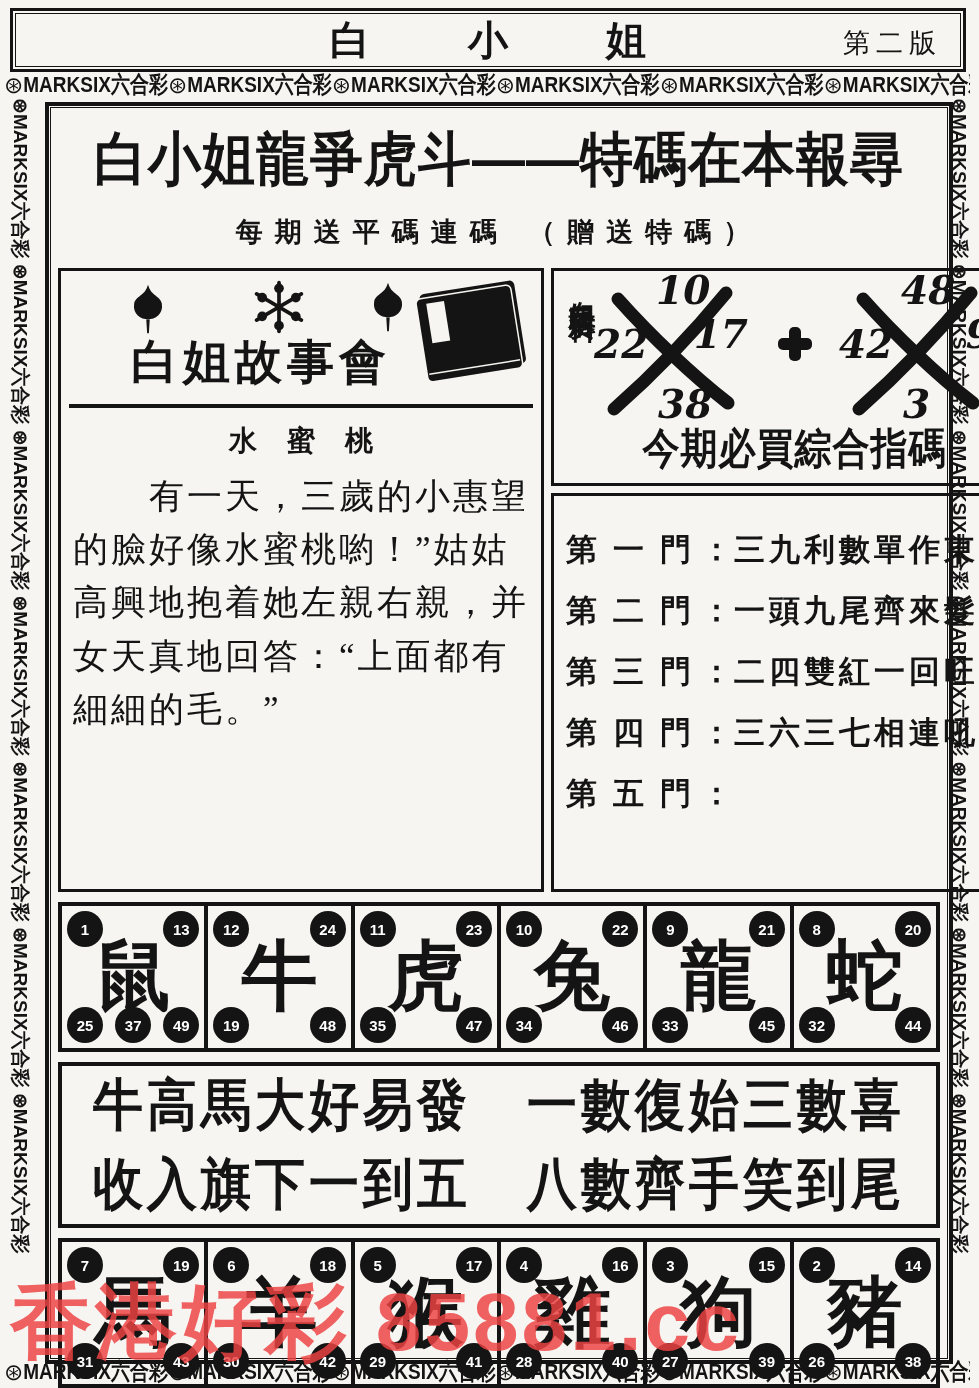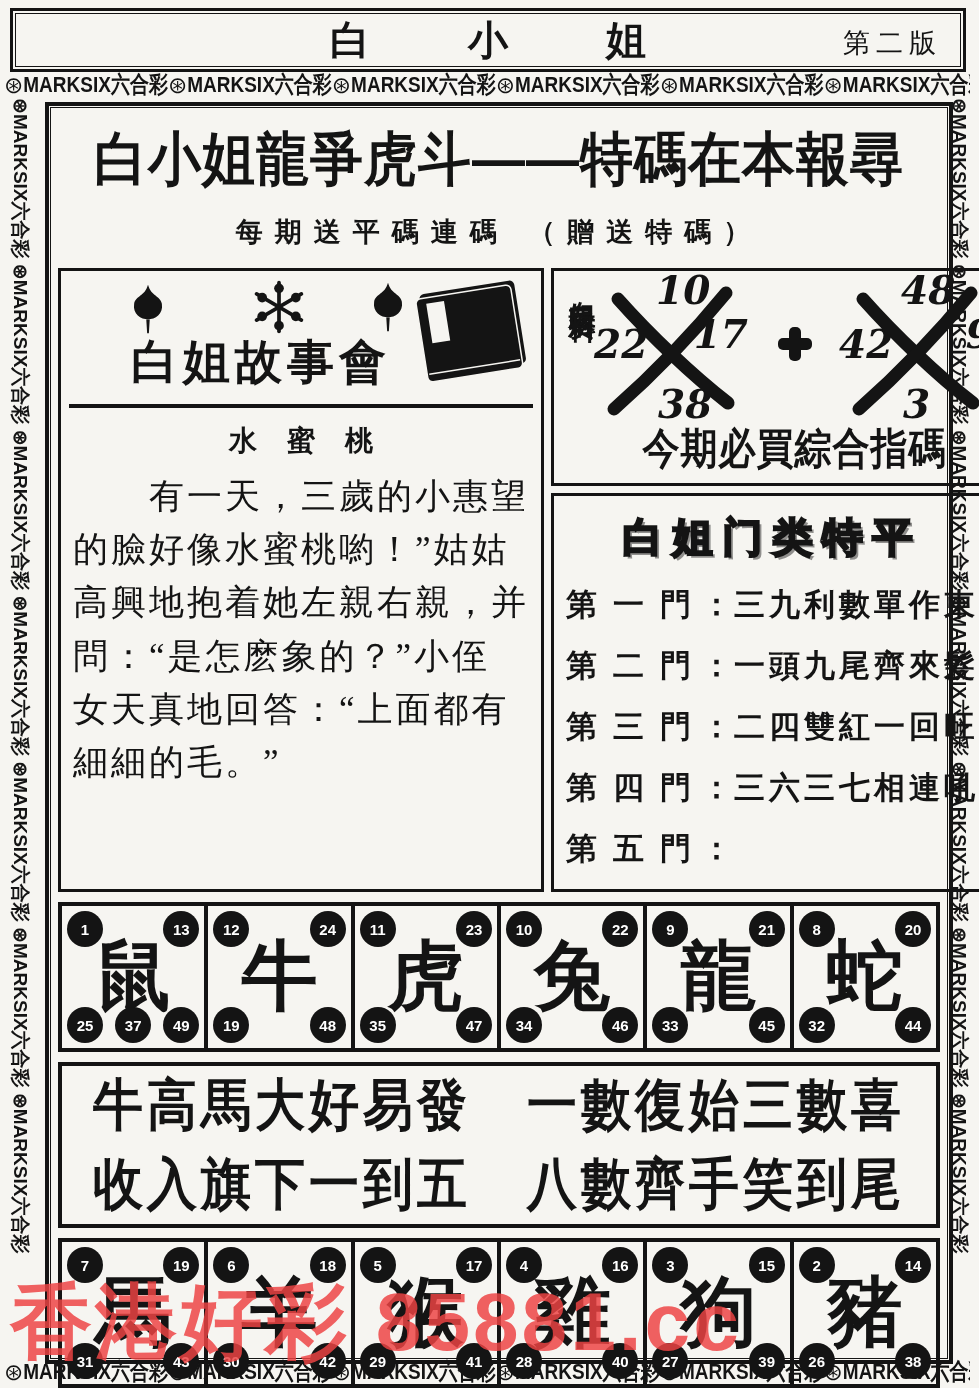--- a/index.html
+++ b/index.html
@@ -182,21 +182,20 @@
               <line x1="16" y1="92" x2="108" y2="92" stroke="#f6f5f1" stroke-width="1.5"></line>
             </g>
           </svg>
           <div class="story-header">白姐故事會</div>
           <div class="story-rule"></div>
           <div class="story-title">水蜜桃</div>
           <div class="story-text">
               <p>　　有一天，三歲的小惠望</p>
               <p>的臉好像水蜜桃喲！”姑姑</p>
               <p>高興地抱着她左親右親，并</p>
-              <p>問：“是怎麽象的？”小侄</p>
               <p>女天真地回答：“上面都有</p>
               <p>細細的毛。”</p>
             </div>
         </div>
 
         <div class="right-col">
 
           <div class="latest-box">
             <div class="v-label">白姐最后资料</div>
             <div class="latest-right">
@@ -230,21 +229,20 @@
                       <path d="M126 18 C90 62 48 104 14 134"></path>
                     </g>
                   </svg>
                 </div>
               </div>
               <div class="caption">今期必買綜合指碼</div>
             </div>
           </div>
 
           <div class="gates-box">
-            <div class="gates-header">白姐门类特平</div>
             <div>
                 <div class="gate-row">
                   <span class="gate-label">第一門</span>
                   <span class="gate-sep">：</span>
                   <span class="gate-text">三九利數單作東</span>
                 </div>
                 <div class="gate-row">
                   <span class="gate-label">第二門</span>
                   <span class="gate-sep">：</span>
                   <span class="gate-text">一頭九尾齊來髮</span>

